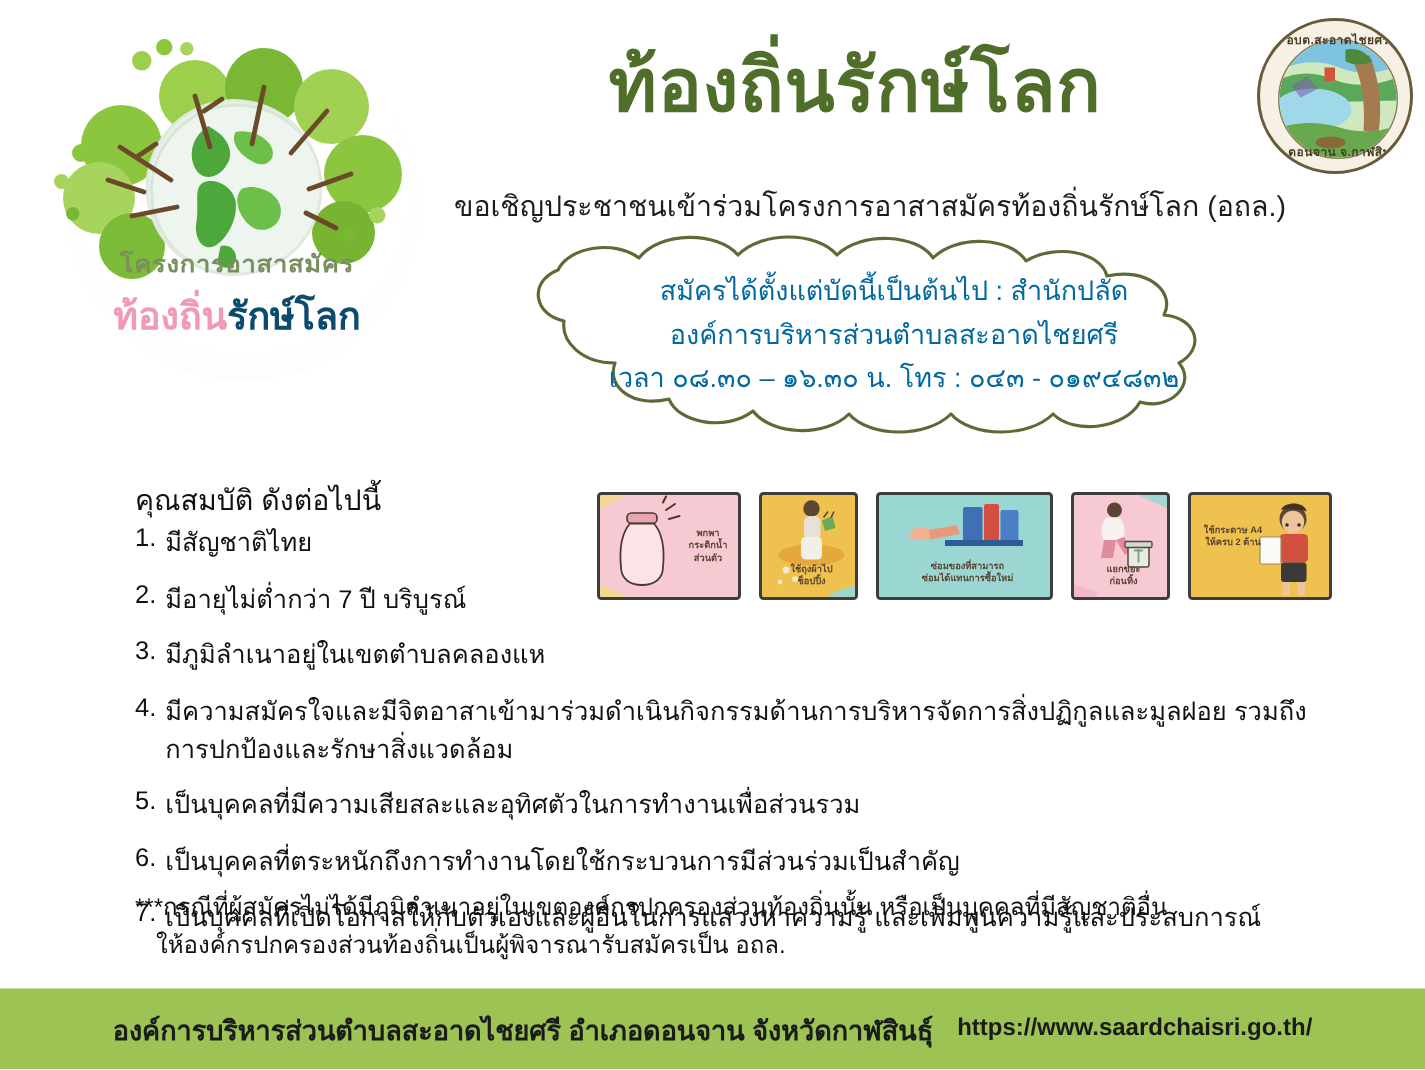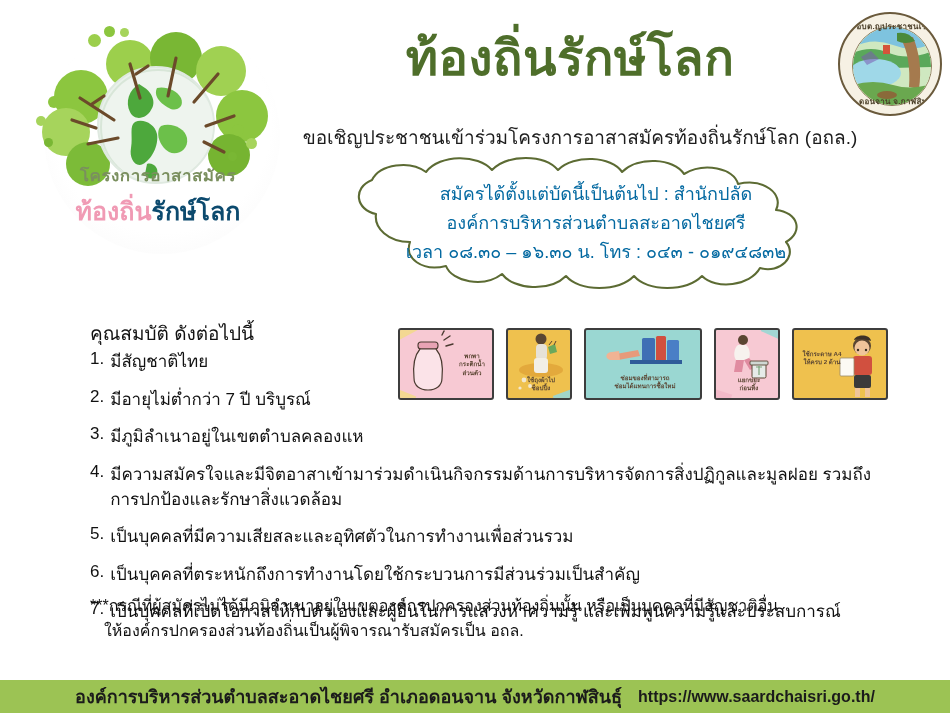--- a/index.html
+++ b/index.html
@@ -231,21 +231,21 @@
     background: #f2d98c;
     opacity: 0.92;
   }
 
   
   .footer {
     position: absolute;
     left: 0;
     bottom: 0;
     width: 950px;
-    height: 33px;
+    height: 54px;
     background: #9cc354;
     display: flex;
     align-items: center;
     justify-content: center;
     gap: 16px;
   }
   .footer .f-main {
     font-size: 18px;
     font-weight: bold;
     color: #1b1b1b;
@@ -327,21 +327,21 @@
         <path d="M0 26 Q18 18 36 26 Q56 34 80 24 L80 40 L0 42 Z" fill="#5aa85a"></path>
         <ellipse cx="22" cy="46" rx="26" ry="14" fill="#9fd8e8"></ellipse>
         <path d="M48 12 Q58 30 56 60 L66 62 Q70 34 60 10 Z" fill="#a57a4e"></path>
         <path d="M44 6 Q56 4 62 14 Q52 18 44 14 Z" fill="#4a8a3a"></path>
         <rect x="30" y="18" width="7" height="9" fill="#d4543a"></rect>
         <path d="M0 58 Q20 52 40 58 Q60 64 80 56 L80 80 L0 80 Z" fill="#6aa84f"></path>
         <ellipse cx="34" cy="68" rx="10" ry="4" fill="#8a6a3a"></ellipse>
         <path d="M8 30 L18 24 L26 32 L14 38 Z" fill="#7a5bb0" opacity="0.55"></path>
       </svg>
     </div>
-    <div class="seal-top-text">อบต.ญประชาชนเขี</div>
+    <div class="seal-top-text">อบต.สะอาดไชยศรี</div>
     <div class="seal-bot-text">อ.ดอนจาน  จ.กาฬสินธุ์</div>
   </div>
 
   <div class="main-title">ท้องถิ่นรักษ์โลก</div>
   <div class="sub-title">ขอเชิญประชาชนเข้าร่วมโครงการอาสาสมัครท้องถิ่นรักษ์โลก (อถล.)</div>
 
   <div class="cloud">
     <svg width="556" height="152" viewBox="0 0 556 152" aria-hidden="true">
       <path d="M58 62
                C38 58 34 36 54 28

